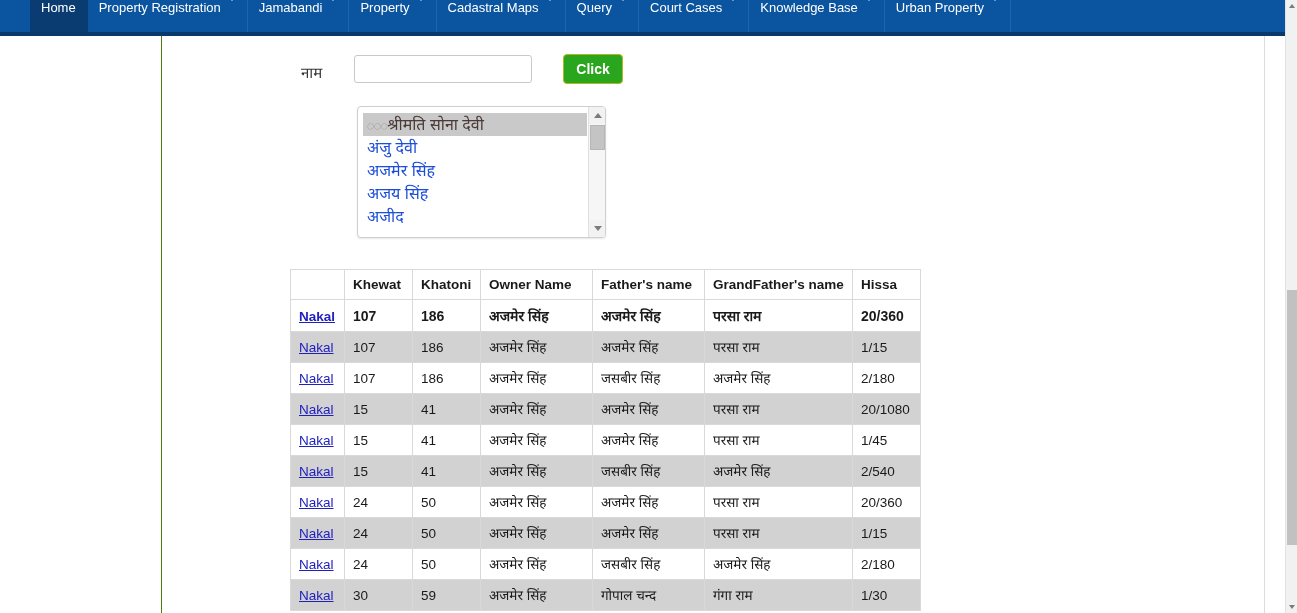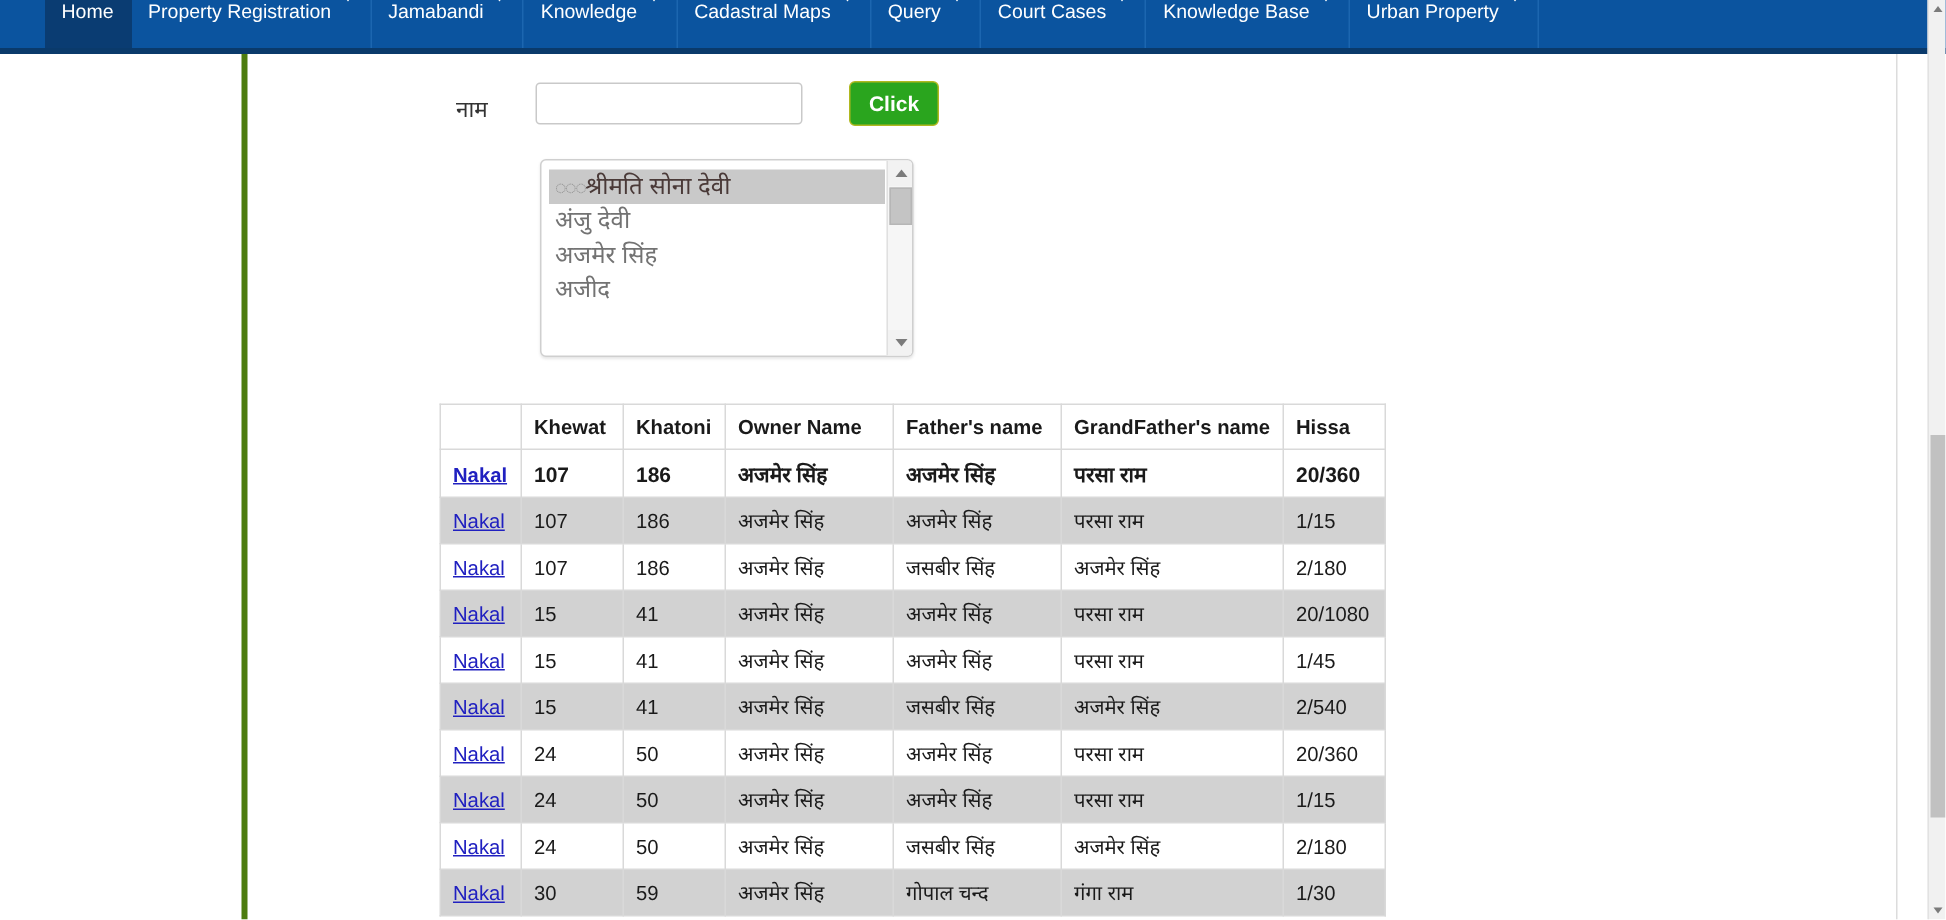--- a/index.html
+++ b/index.html
@@ -55,21 +55,21 @@
     top: -4px;
   }
 
   
   #container {
     position: absolute;
     top: 36px;
     left: 161px;
     width: 1104px;
     height: 577px;
-    border-left: 4px solid #4d7c0f;
+    border-left: 1px solid #4d7c0f;
     border-right: 1px solid #dcdcdc;
     box-sizing: border-box;
     background: #ffffff;
   }
 
   
   #search-form {
     position: absolute;
     top: 18px;
     left: 0;
@@ -131,21 +131,21 @@
   }
   #listbox-items {
     position: absolute;
     top: 6px; left: 5px;
     width: 224px;
   }
   .listbox-item {
     font-size: 16px;
     line-height: 23px;
     height: 23px;
-    color: #737373;
+    color: #1d4ed8;
     padding-left: 4px;
     white-space: nowrap;
     overflow: hidden;
     cursor: pointer;
   }
   .listbox-item.selected {
     background: #c9c9c9;
     color: #4a3a38;
   }
   .dotted-prefix {
@@ -294,21 +294,21 @@
     </div>
     <div class="nav-item">
       <span>Property Registration</span>
       <span class="nav-caret"></span>
     </div>
     <div class="nav-item">
       <span>Jamabandi</span>
       <span class="nav-caret"></span>
     </div>
     <div class="nav-item">
-      <span>Knowledge</span>
+      <span>Property</span>
       <span class="nav-caret"></span>
     </div>
     <div class="nav-item">
       <span>Cadastral Maps</span>
       <span class="nav-caret"></span>
     </div>
     <div class="nav-item">
       <span>Query</span>
       <span class="nav-caret"></span>
     </div>
@@ -332,20 +332,21 @@
     <span id="name-label">नाम</span>
     <input id="name-input" type="text" placeholder="" style="">
     <button id="click-button">Click</button>
   </div>
 
   <div id="name-listbox">
     <div id="listbox-items">
         <div class="listbox-item selected"><span class="dotted-prefix">◌◌◌</span><span>श्रीमति सोना देवी</span></div>
         <div class="listbox-item"><span>अंजु देवी</span></div>
         <div class="listbox-item"><span>अजमेर सिंह</span></div>
+        <div class="listbox-item"><span>अजय सिंह</span></div>
         <div class="listbox-item"><span>अजीद</span></div>
       </div>
     <div id="listbox-scroll">
       <div class="sb-arrow up">
         <span class="sb-tri-up"></span>
       </div>
       <div id="sb-thumb"></div>
       <div class="sb-arrow down">
         <span class="sb-tri-down"></span>
       </div>

